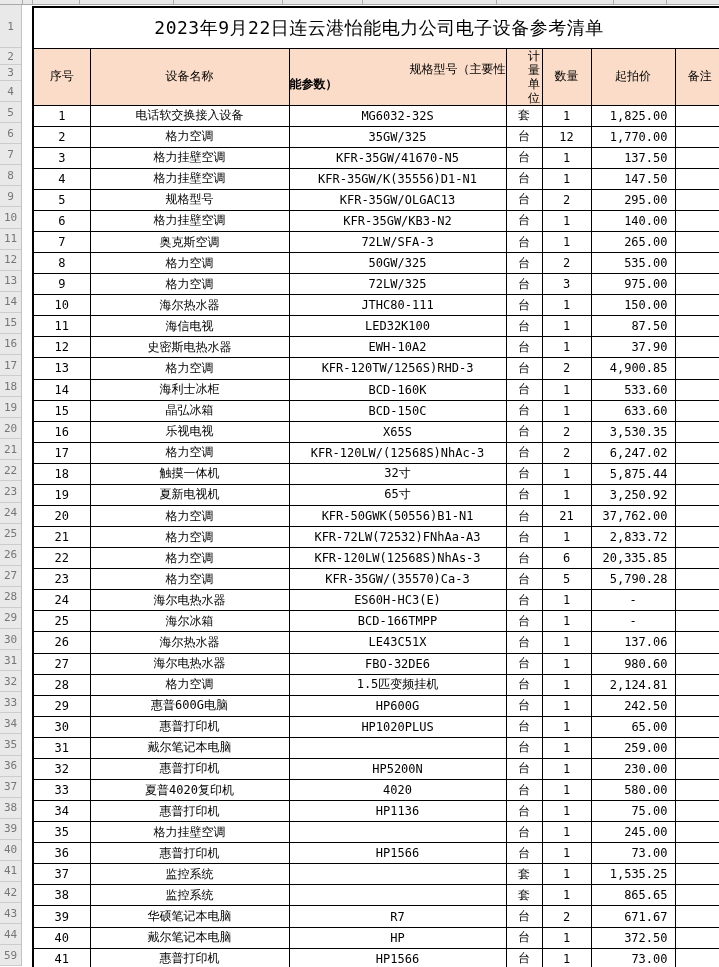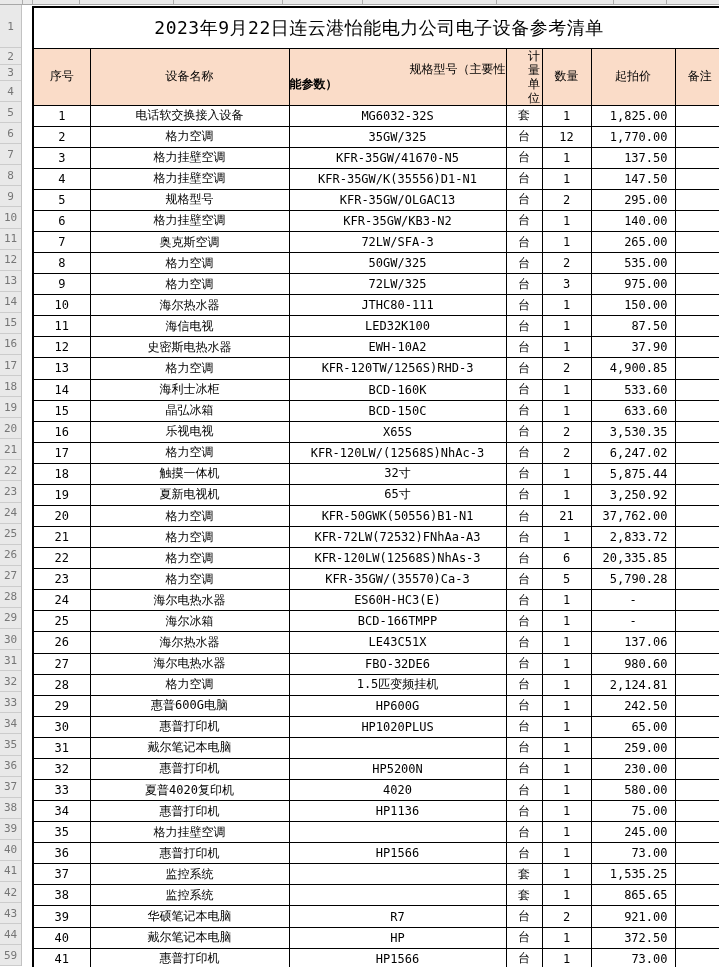--- a/index.html
+++ b/index.html
@@ -470,21 +470,21 @@
         <td class="c">1</td>
         <td class="price">865.65</td>
         <td></td>
       </tr>
       <tr class="data-row">
         <td class="c">39</td>
         <td class="c">华硕笔记本电脑</td>
         <td class="spec">R7</td>
         <td class="c">台</td>
         <td class="c">2</td>
-        <td class="price">921.00</td>
+        <td class="price">671.67</td>
         <td></td>
       </tr>
       <tr class="data-row">
         <td class="c">40</td>
         <td class="c">戴尔笔记本电脑</td>
         <td class="spec">HP</td>
         <td class="c">台</td>
         <td class="c">1</td>
         <td class="price">372.50</td>
         <td></td>

